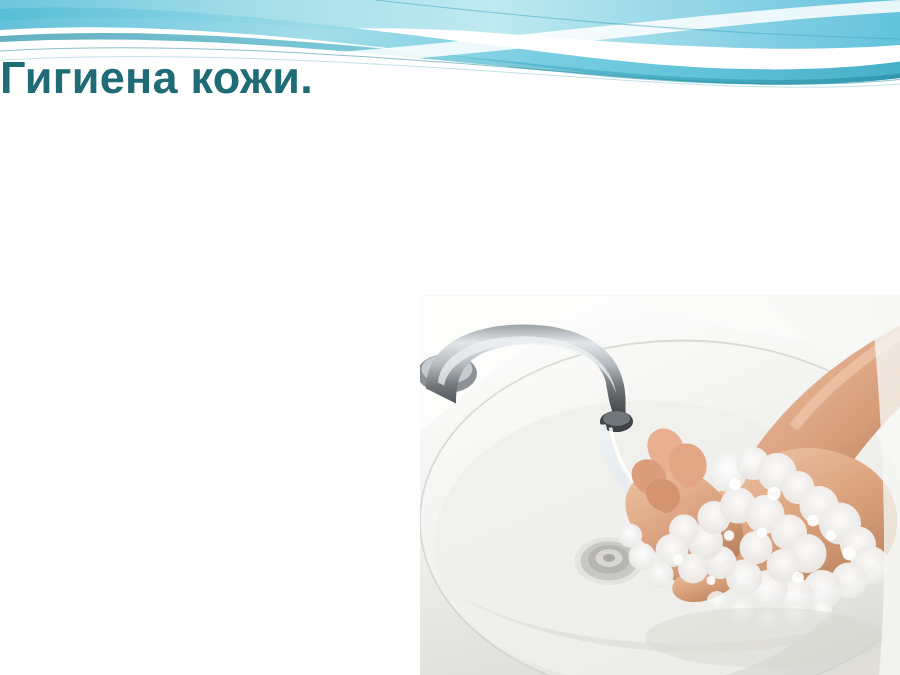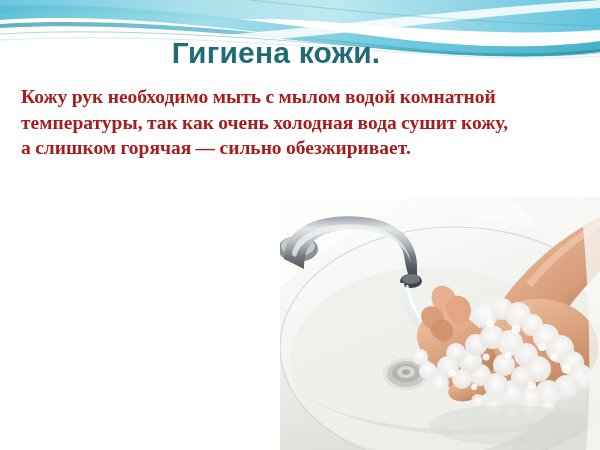--- a/index.html
+++ b/index.html
@@ -36,21 +36,20 @@
     width: 600px;
     height: 60px;
   }
 
   
   .slide-title {
     position: absolute;
     left: 0;
     top: 36px;
     width: 552px;
-    text-align: center;
     font-family: "Liberation Sans", sans-serif;
     font-weight: bold;
     font-size: 30px;
     line-height: 34px;
     letter-spacing: 0.2px;
     color: #1f6b76;
     white-space: nowrap;
   }
 
   
@@ -128,21 +127,20 @@
       <path d="M0,34 C140,26 300,42 430,52 C500,57 560,57 600,53" fill="none" stroke="#2e8f9c" stroke-width="0.7" opacity="0.55"></path>
       <path d="M0,40 C150,32 310,47 440,55 C505,59 560,59 600,56" fill="none" stroke="#63b6c4" stroke-width="0.6" opacity="0.45"></path>
       <path d="M250,0 C340,10 450,22 600,26" fill="none" stroke="#3aa6bd" stroke-width="0.7" opacity="0.5"></path>
 
       <path d="M0,46 C150,38 320,52 450,58 C520,61 565,60 600,57 L600,60 L0,60 Z" fill="#ffffff"></path>
     </svg>
   </div>
 
   <div class="slide-title">Гигиена кожи.</div>
 
-  <div class="body-text">Кожу рук необходимо мыть с мылом водой комнатной температуры, так как очень холодная вода сушит кожу, а слишком горячая — сильно обезжиривает.</div>
 
   <div class="photo">
     <svg viewBox="0 0 320 253" preserveAspectRatio="none" xmlns="http://www.w3.org/2000/svg">
       <defs>
         <linearGradient id="sinkG" x1="0" y1="0" x2="0.3" y2="1">
           <stop offset="0" stop-color="#ffffff"></stop>
           <stop offset="0.5" stop-color="#f3f3f1"></stop>
           <stop offset="1" stop-color="#dfded9"></stop>
         </linearGradient>
         <linearGradient id="bowlG" x1="0.2" y1="0" x2="0.8" y2="1">

